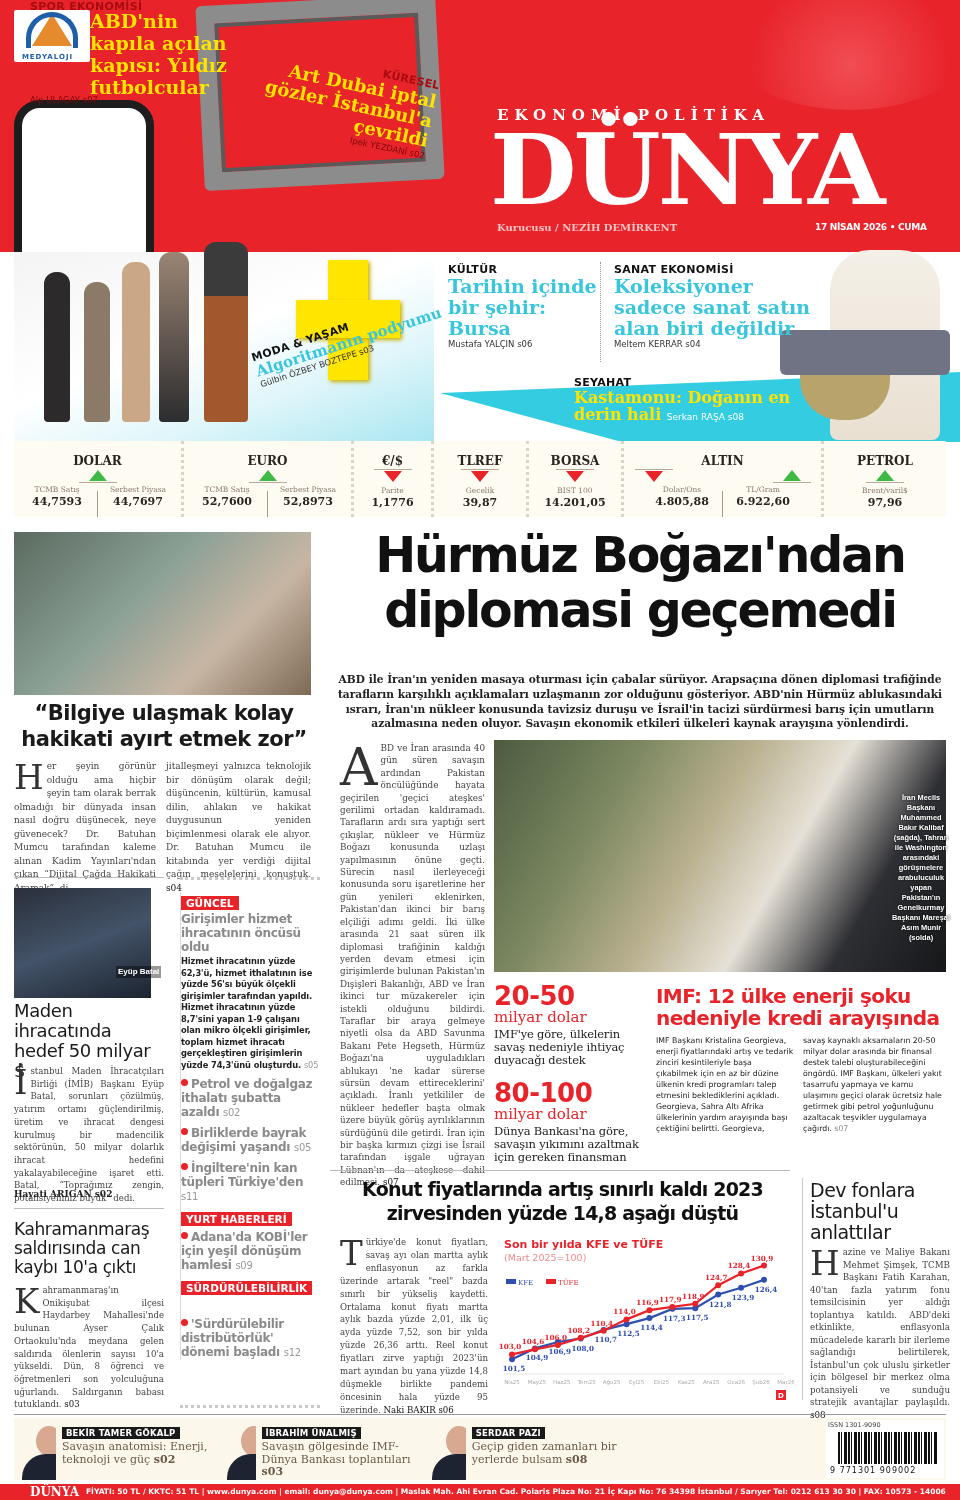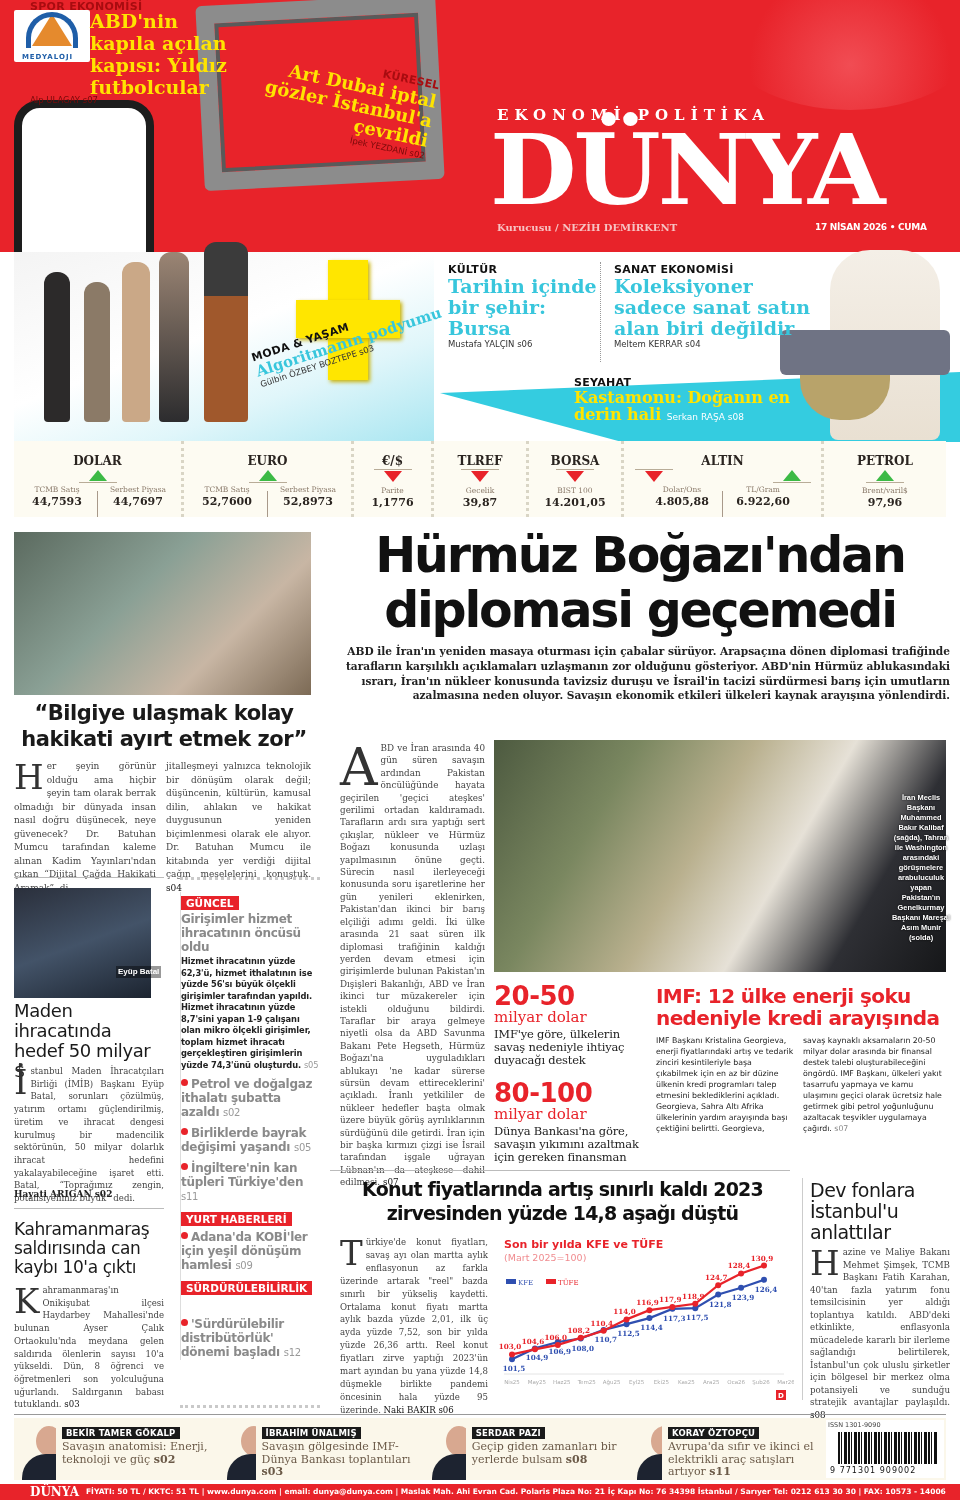--- a/index.html
+++ b/index.html
@@ -98,21 +98,21 @@
 .tag{display:inline-block;background:#e8232a;color:#fff;font:bold 10.5px "DejaVu Sans",sans-serif;padding:1px 5px;margin:4px 0 2px}
 .news-h{font:bold 12px/14px "DejaVu Sans",sans-serif;color:#8a8a8a;letter-spacing:-.3px}
 .news-b{font:bold 8.3px/11.5px "DejaVu Sans",sans-serif;color:#222;letter-spacing:-.1px;margin-top:2px}
 .news-item{font:bold 12px/14px "DejaVu Sans",sans-serif;color:#8a8a8a;letter-spacing:-.3px;margin-top:6px}
 .news-item .dot{display:inline-block;width:7px;height:7px;border-radius:50%;background:#e8232a;margin-right:3px;vertical-align:2px}
 .news-item .pg{font-weight:normal;color:#999;font-size:10px}
 #hr4{left:180px;top:1405px;width:140px;border-top:3px dotted #c9c9c9}
 
 
 #main-title{left:330px;top:528px;width:620px;font:bold 49px/55px "DejaVu Sans",sans-serif;color:#111;text-align:center;letter-spacing:-2.2px}
-#main-deck{left:330px;top:644px;width:620px;font:bold 10.6px/14.8px "DejaVu Serif",serif;color:#222;text-align:right}
+#main-deck{left:330px;top:672px;width:620px;font:bold 10.6px/14.8px "DejaVu Serif",serif;color:#222;text-align:center}
 #main-body{left:340px;top:742px;width:145px;font-size:8.8px;line-height:12.4px}
 #main-body .drop{font-size:52px;line-height:46px}
 #photo3{left:494px;top:740px;width:452px;height:232px;background:linear-gradient(120deg,#4d5a40 0%,#7a8760 25%,#b9b08e 45%,#e6e1d7 62%,#2e2f34 80%,#161719 100%)}
 #photo3-cap{left:892px;top:793px;width:58px;font:bold 7.4px/10px "Liberation Sans",sans-serif;color:#fff;text-align:center;text-shadow:0 0 2px #000}
 
 #imf-stat1{left:494px;top:983px;width:150px}
 .big-num{font:bold 26px/26px "DejaVu Sans",sans-serif;color:#e8232a;letter-spacing:-.5px}
 .big-unit{font:15px/16px "DejaVu Serif",serif;color:#e8232a}
 .big-desc{font:11.5px/13px "DejaVu Serif",serif;color:#222;margin-top:3px;letter-spacing:-.2px}
 #imf-stat2{left:494px;top:1080px;width:155px}
@@ -468,27 +468,20 @@
       </div>
       <div class="col-text"><div class="col-name">İBRAHİM ÜNALMIŞ</div><div class="col-title"><span>Savaşın gölgesinde IMF-Dünya Bankası toplantıları</span> <b>s03</b></div></div>
     </div>
     <div class="col-item" style="width: 205px;">
       <div class="col-photo">
         <div class="head"></div>
         <div class="suit"></div>
       </div>
       <div class="col-text"><div class="col-name">SERDAR PAZI</div><div class="col-title"><span>Geçip giden zamanları bir yerlerde bulsam</span> <b>s08</b></div></div>
     </div>
-    <div class="col-item" style="width: 200px;">
-      <div class="col-photo">
-        <div class="head"></div>
-        <div class="suit"></div>
-      </div>
-      <div class="col-text"><div class="col-name">KORAY ÖZTOPÇU</div><div class="col-title"><span>Avrupa'da sıfır ve ikinci el elektrikli araç satışları artıyor</span> <b>s11</b></div></div>
-    </div>
   </div>
 <div id="barcode" class="abs"></div>
 <div id="issn" class="abs">ISSN 1301-9090</div>
 <div id="bars" class="abs"></div>
 <div id="barnum" class="abs">9 771301 909002</div>
 
 <div id="footer" class="abs">FİYATI: 50 TL / KKTC: 51 TL  |  www.dunya.com  |  email: dunya@dunya.com  |  Maslak Mah. Ahi Evran Cad. Polaris Plaza No: 21 İç Kapı No: 76 34398 İstanbul / Sarıyer Tel: 0212 613 30 30  |  FAX: 10573 - 14006</div>
 <div id="footer-logo" class="abs">DÜNYA</div>
 
 </body></html>

